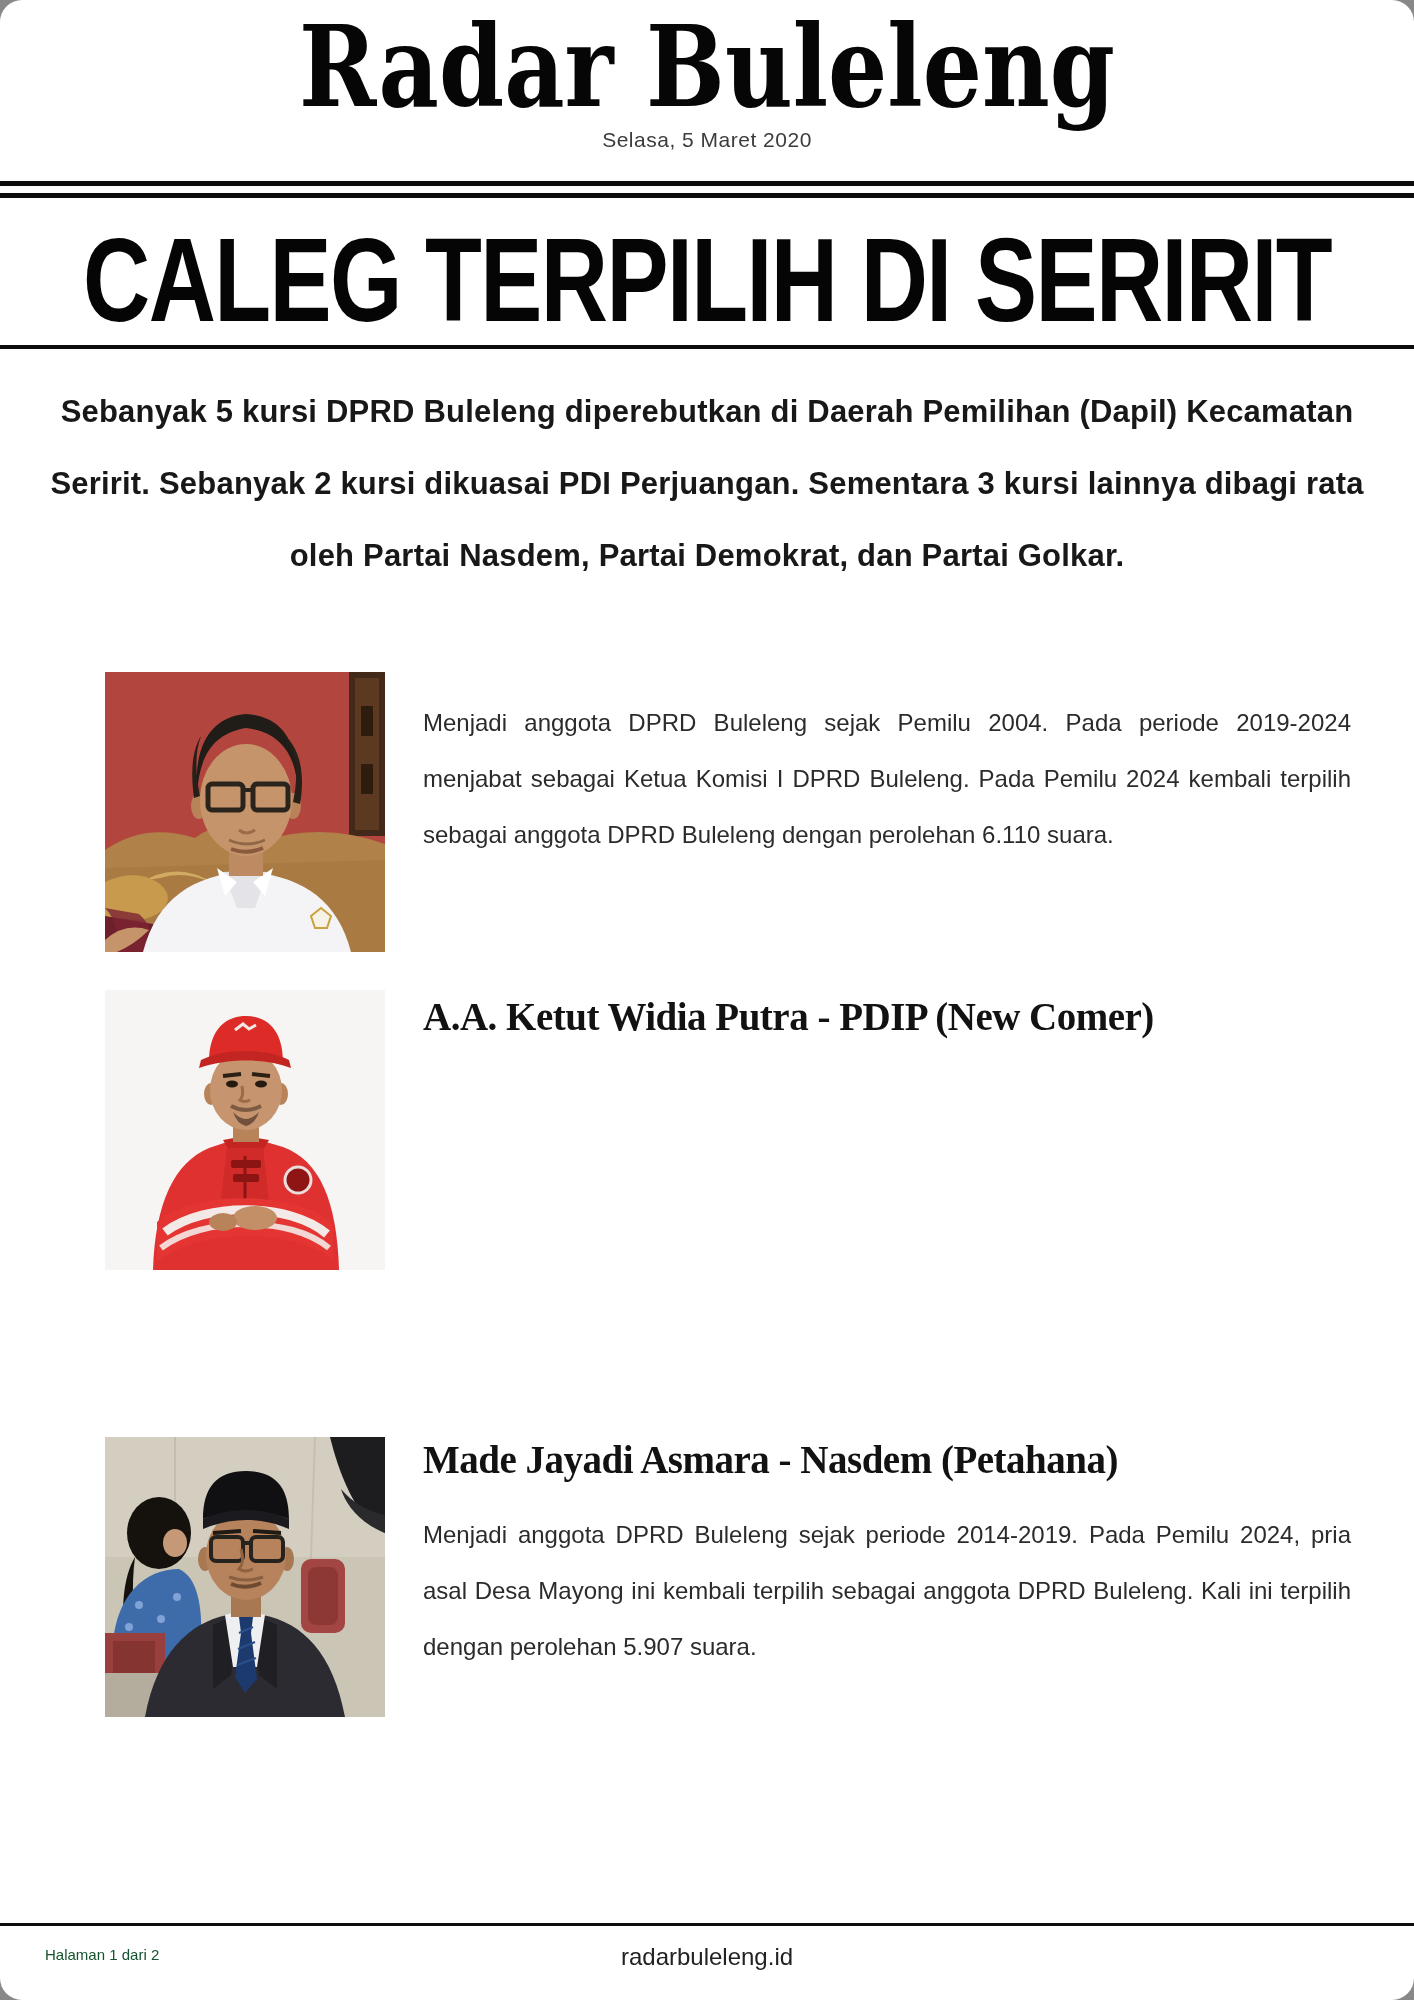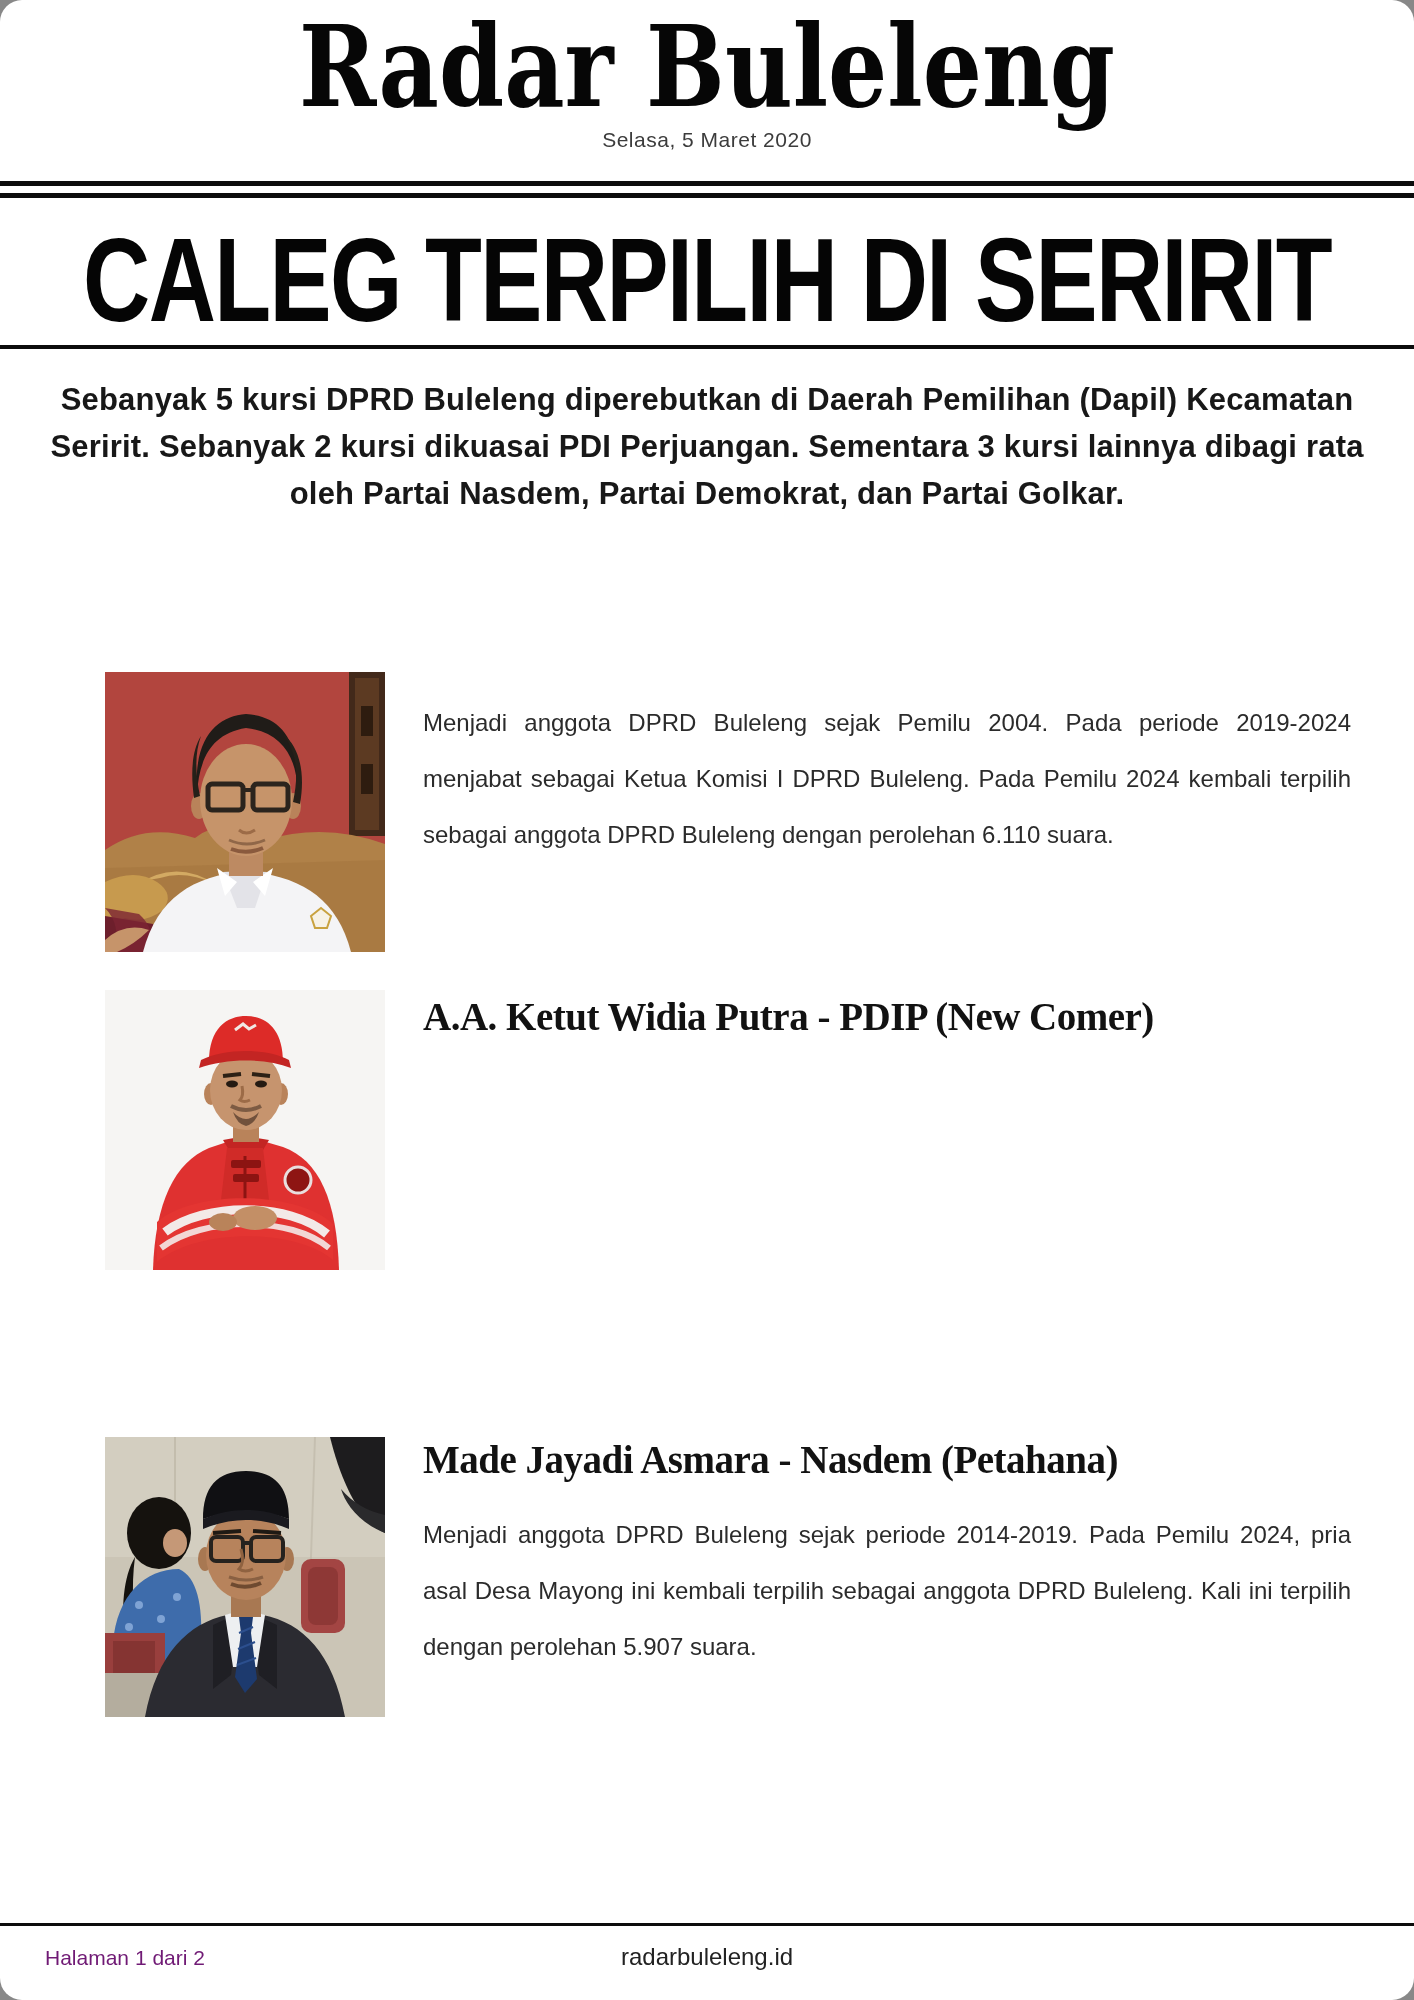--- a/index.html
+++ b/index.html
@@ -27,21 +27,21 @@
   .rule-b{top:193px;height:5px;}
   .rule-headline{top:345px;height:4px;}
   .rule-footer{top:1923px;height:3px;}
   
   .headline-svg{position:absolute;top:222px;left:0;}
   .headline-svg text{fill:#050505;font-family:"Liberation Sans",sans-serif;font-weight:bold;}
   
   .lead{
     position:absolute;top:376px;left:34px;width:1346px;
     margin:0;text-align:center;
-    font-size:31px;line-height:47px;font-weight:bold;color:#181818;
+    font-size:31px;line-height:72px;font-weight:bold;color:#181818;
     letter-spacing:.2px;
   }
   
   .profile{position:absolute;left:105px;width:1246px;}
   .profile-1{top:672px;height:290px;}
   .profile-2{top:990px;height:310px;}
   .profile-3{top:1437px;height:290px;}
   .photo{position:absolute;left:0;top:0;width:280px;height:280px;display:block;}
   .ptext{margin-left:318px;}
   .pname{
@@ -54,21 +54,21 @@
   }
   .profile-1 .pname{margin-top:-8px;}
   .profile-1 .pbio{margin-top:23px;}
   .profile-2 .pname{margin-top:4px;}
   .profile-2 .pbio{margin-top:26px;}
   .profile-3 .pname{margin-top:0px;}
   .profile-3 .pbio{margin-top:24px;}
   
   .footer-pageinfo{
     position:absolute;top:1946px;left:45px;
-    font-size:21px;color:#701a75;
+    font-size:15px;color:#14532d;
   }
   .footer-site{
     position:absolute;top:1943px;left:0;width:1414px;text-align:center;
     font-size:24px;color:#222222;
   }
 </style>
 </head>
 <body>
 
 <div class="page">

